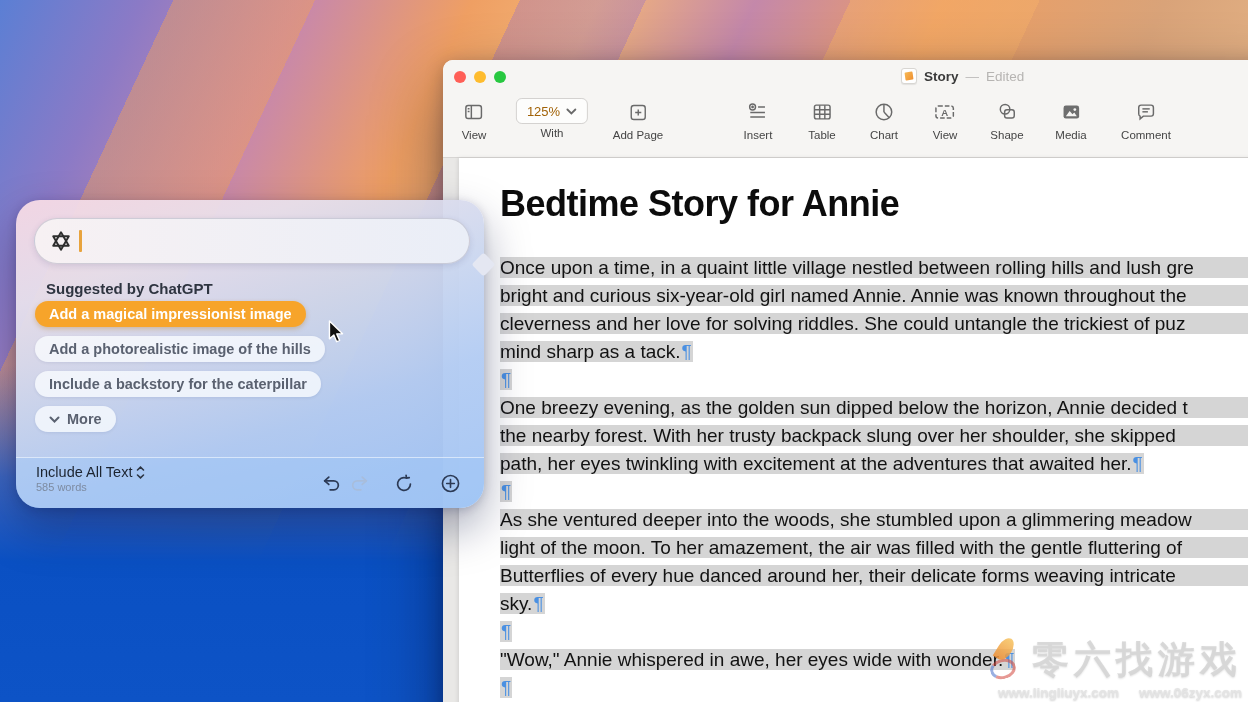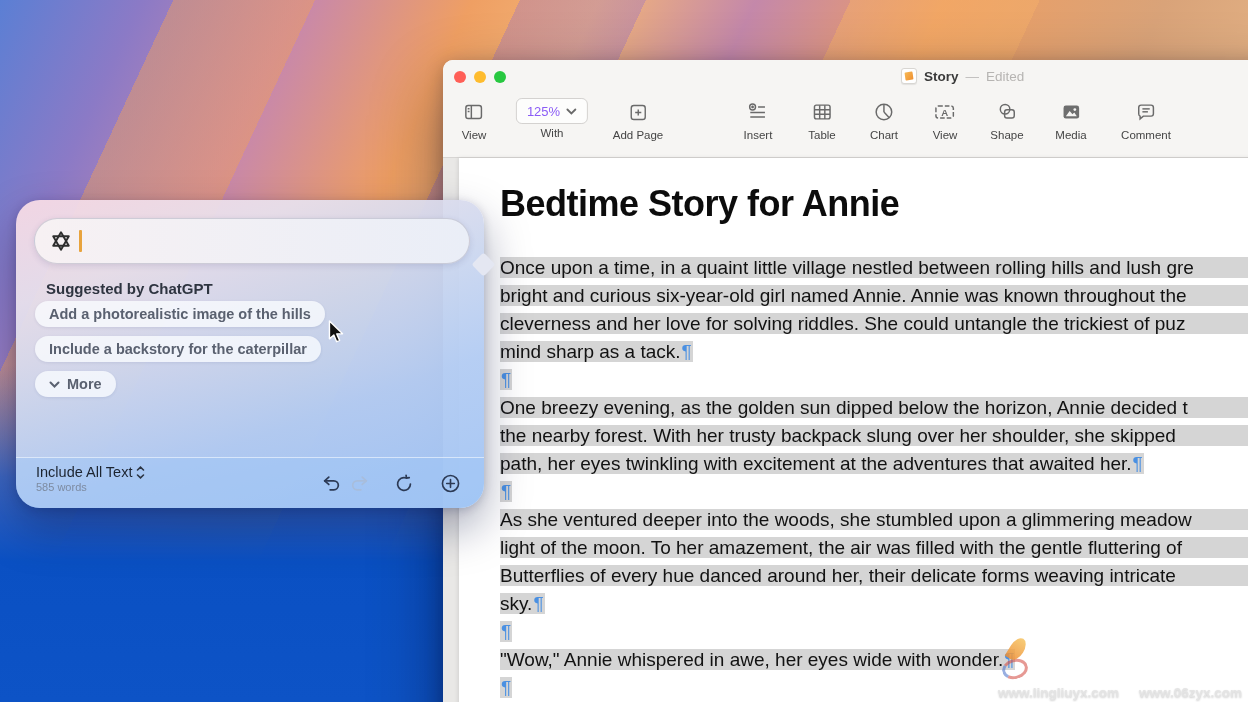--- a/index.html
+++ b/index.html
@@ -31,21 +31,21 @@
   .title-name { font-weight:bold; color:#3b3b3b; }
   .title-dash { color:#bdbbb9; } .title-edited { color:#b6b4b2; }
 
   
   .toolbar { position:relative; height:64px; background:#f6f5f3; border-bottom:1px solid #d7d5d3; }
   .tb-btn { position:absolute; top:4px; transform:translateX(-50%); display:flex; flex-direction:column;
     align-items:center; gap:3px; cursor:default; }
   .tb-icon { height:28px; display:flex; align-items:center; justify-content:center; color:#6a6a6a; }
   .tb-label { font-size:11.5px; color:#454545; white-space:nowrap; }
   .zoom-box { display:flex; align-items:center; gap:6px; background:#fdfdfc; border:1px solid #d4d2d0;
-    border-radius:6px; padding:4px 10px; font-size:13px; color:#8b5cf6; height:26px; }
+    border-radius:6px; padding:4px 10px; font-size:13px; color:#a16207; height:26px; }
   svg.ic { display:block; }
 
   
   .canvas { position:absolute; left:0; top:98px; right:0; bottom:0; background:#e9e8e6; }
   .page { position:absolute; left:16px; top:0; right:0; bottom:0; background:#fff;
     box-shadow:-1px 0 4px rgba(0,0,0,.10); }
   .page-inner { padding:24px 0 0 41px; }
   .doc-title { font-size:36px; line-height:44px; font-weight:bold; color:#0c0c0c; letter-spacing:-.5px;
     white-space:nowrap; }
   .doc-lines { margin-top:28px; }
@@ -282,20 +282,21 @@
           <path d="M12 3.2 L19.8 16.8 L4.2 16.8 Z"></path>
           <path d="M12 20.8 L4.2 7.2 L19.8 7.2 Z"></path>
         </svg>
     </span>
     <span class="caret"></span>
   </div>
 
   <div class="suggested-label">Suggested by ChatGPT</div>
 
   <div class="pills">
+    <span class="pill accent" id="accent-pill" style="background: rgb(247, 164, 42);">Add a magical impressionist image</span>
     <span class="pill">Add a photorealistic image of the hills</span>
     <span class="pill">Include a backstory for the caterpillar</span>
     <span class="pill">
       <svg width="11" height="7" viewBox="0 0 11 7" fill="none" stroke="#5a6170" stroke-width="2" stroke-linecap="round">
           <polyline points="1.5,1.5 5.5,5.5 9.5,1.5"></polyline>
         </svg>
       <span>More</span>
     </span>
   </div>
 
@@ -345,18 +346,19 @@
       <path d="M1 1 L1 17.3 L5 13.7 L7.6 19.9 L10.3 18.7 L7.7 12.7 L13 12.7 Z" fill="#111" stroke="#fff" stroke-width="1.3" stroke-linejoin="round"></path>
     </svg>
 </div>
 
 <div class="watermark">
   <div class="wm-row">
     <span class="wm-logo">
       <span class="wm-ring"></span>
         <span class="wm-flame"></span>
     </span>
+    <span class="wm-text">零六找游戏</span>
   </div>
   <div class="wm-urls">
     <span>www.lingliuyx.com</span>
     <span>www.06zyx.com</span>
   </div>
 </div>
 
 </body></html>

